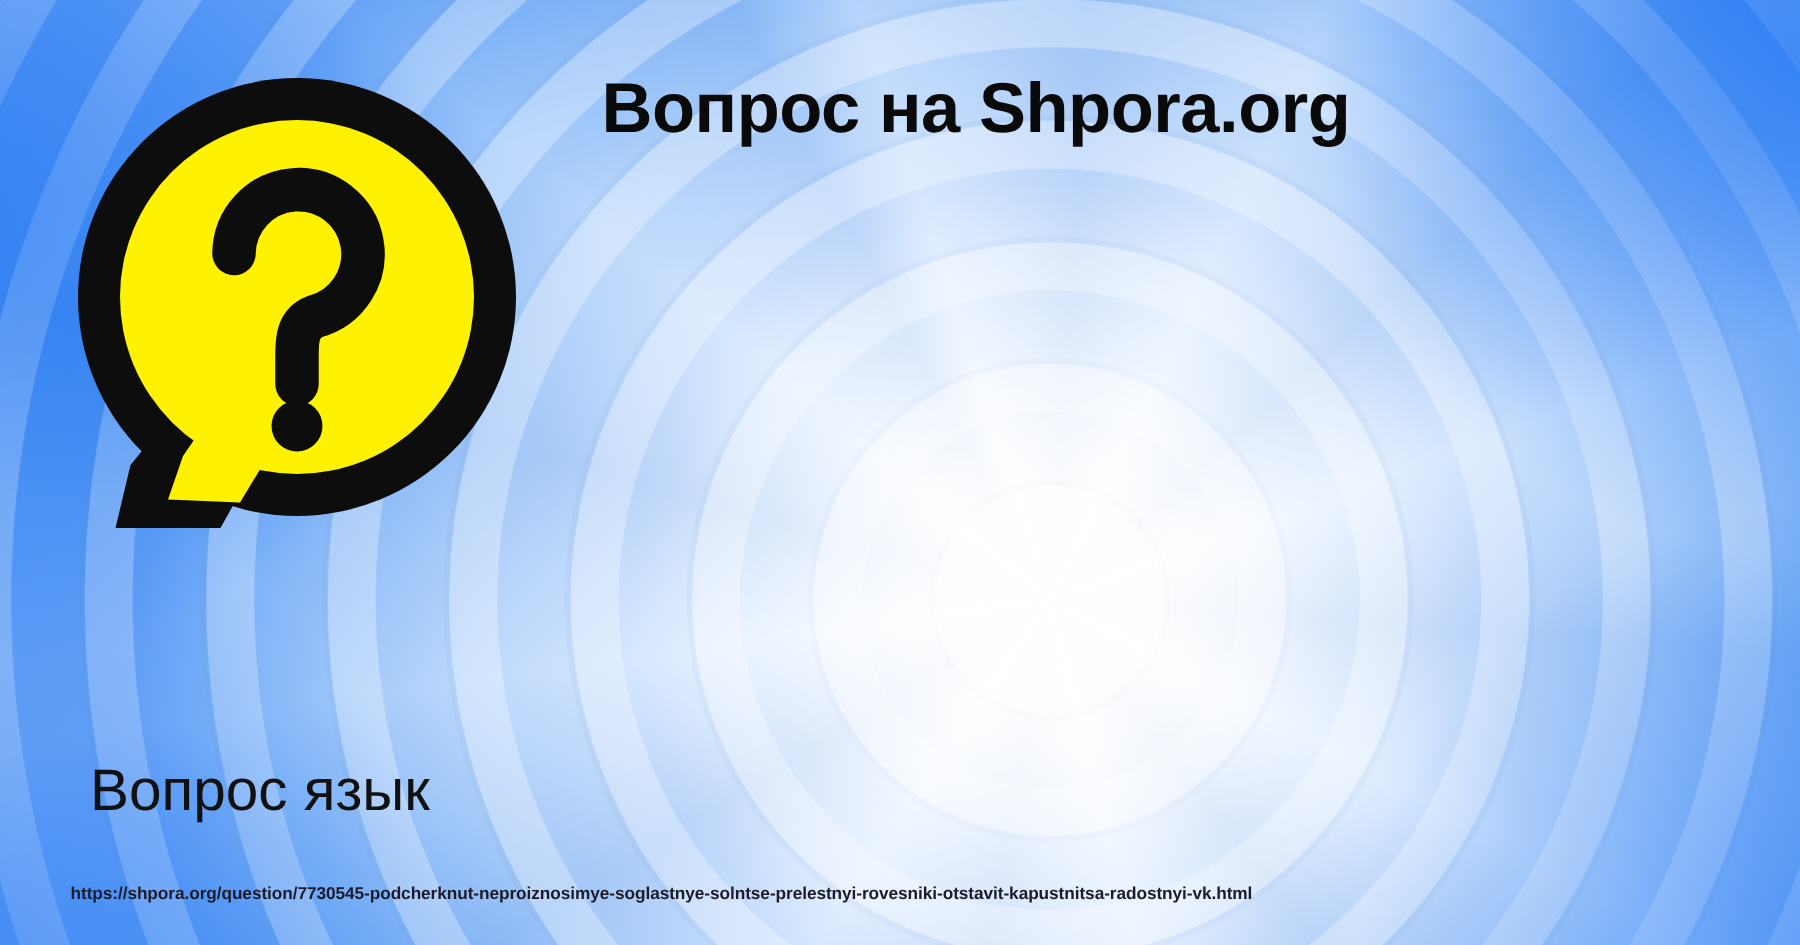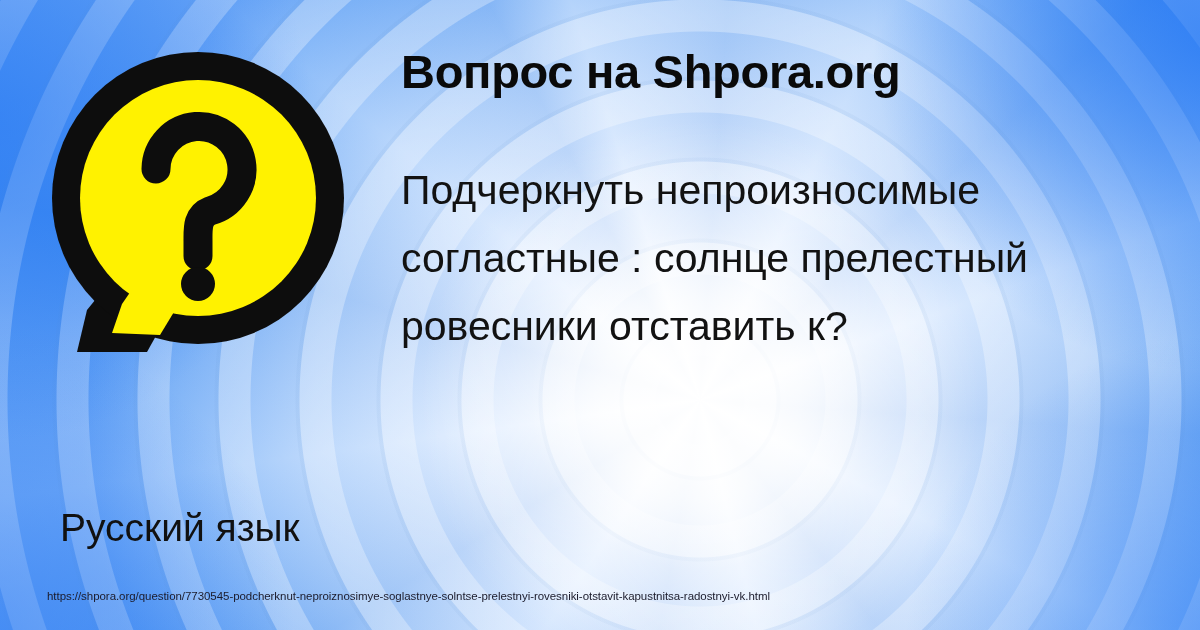--- a/index.html
+++ b/index.html
@@ -129,21 +129,21 @@
     font-size: 39px;
     font-weight: normal;
     color: #111111;
     line-height: 46px;
   }
   .source-url {
     position: absolute;
     left: 47px;
     top: 590px;
     font-size: 11.5px;
-    font-weight: normal;
+    font-weight: bold;
     color: #1b1b2b;
     letter-spacing: -0.05px;
     white-space: nowrap;
   }
 </style>
 </head>
 <body>
 
 <div id="card">
 
@@ -166,20 +166,19 @@
 
       <g fill="none" stroke="#0d0d0d" stroke-width="29" stroke-linecap="round">
         <path d="M104 117 a43 43 0 1 1 54 42 c-13 5 -12 18 -12 30 l0 15"></path>
       </g>
       <circle cx="146" cy="232" r="17" fill="#0d0d0d"></circle>
     </svg>
   </div>
 
   <div class="title">Вопрос на Shpora.org</div>
 
-  <div class="question">Подчеркнуть непроизносимые согластные : солнце прелестный ровесники отставить к?</div>
 
 
-  <div class="subject">Русский язык</div>
+  <div class="subject">Вопрос язык</div>
 
   <div class="source-url">https://shpora.org/question/7730545-podcherknut-neproiznosimye-soglastnye-solntse-prelestnyi-rovesniki-otstavit-kapustnitsa-radostnyi-vk.html</div>
 
 </div>
 
 </body></html>

